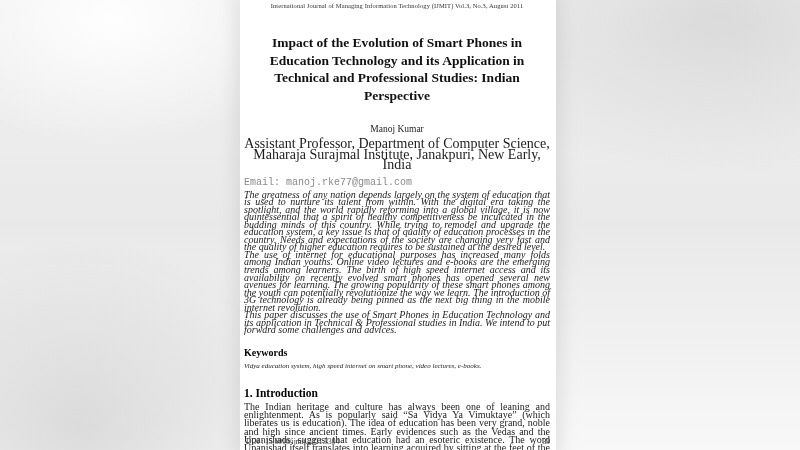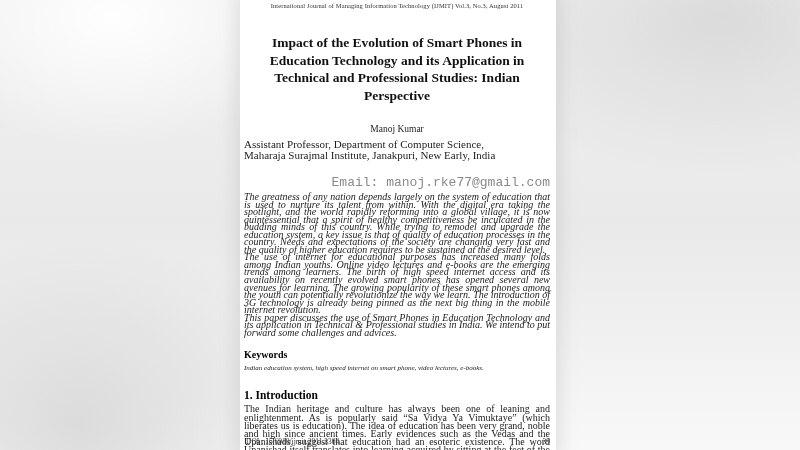--- a/index.html
+++ b/index.html
@@ -21,25 +21,25 @@
   }
   .journal-header {
     text-align: center; font-size: 6.5px; color: #333; letter-spacing: 0.1px;
   }
   .title {
     margin: 25px auto 0 auto; max-width: 274px;
     text-align: center; font-weight: bold; font-size: 13.5px; line-height: 17.5px;
     color: #111;
   }
   .author-name { margin-top: 20px; text-align: center; font-size: 9.5px; }
-  .affiliation { margin-top: 5px; text-align: left; font-size: 11px; line-height: 10.5px; }
+  .affiliation { margin-top: 5px; text-align: center; font-size: 14px; line-height: 10.5px; }
   .email {
-    margin-top: 15px; text-align: right;
+    margin-top: 6px; text-align: left;
     font-family: "Liberation Mono", "DejaVu Sans Mono", monospace;
-    font-size: 13px; color: #8a8a8a;
+    font-size: 10px; color: #8a8a8a;
   }
   .section-heading { margin: 0; font-weight: bold; font-size: 10px; color: #000; }
   .abstract-heading { margin-top: 24px; }
   .abstract-body { margin-top: 3px; }
   .abstract-body p {
     margin: 0; font-style: italic; font-size: 10px; line-height: 7.55px;
     text-align: justify; color: #222;
   }
   .keywords-heading { margin-top: 13px; }
   .keywords-text {
@@ -74,21 +74,21 @@
 
   <div class="email">Email: manoj.rke77@gmail.com</div>
 
   <div class="abstract-body">
     <p>The greatness of any nation depends largely on the system of education that is used to nurture its talent from within. With the digital era taking the spotlight, and the world rapidly reforming into a global village, it is now quintessential that a spirit of healthy competitiveness be inculcated in the budding minds of this country. While trying to remodel and upgrade the education system, a key issue is that of quality of education processes in the country. Needs and expectations of the society are changing very fast and the quality of higher education requires to be sustained at the desired level.</p>
     <p>The use of internet for educational purposes has increased many folds among Indian youths. Online video lectures and e-books are the emerging trends among learners. The birth of high speed internet access and its availability on recently evolved smart phones has opened several new avenues for learning. The growing popularity of these smart phones among the youth can potentially revolutionize the way we learn. The introduction of 3G technology is already being pinned as the next big thing in the mobile internet revolution.</p>
     <p>This paper discusses the use of Smart Phones in Education Technology and its application in Technical &amp; Professional studies in India. We intend to put forward some challenges and advices.</p>
   </div>
 
   <h2 class="section-heading keywords-heading">Keywords</h2>
-  <div class="keywords-text">Indian education system, high speed internet on smart phone, video lectures, e-books.</div>
+  <div class="keywords-text">Vidya education system, high speed internet on smart phone, video lectures, e-books.</div>
 
   <h2 class="section-heading intro-heading">1. Introduction</h2>
   <p class="intro-body">The Indian heritage and culture has always been one of leaning and enlightenment. As is popularly said “Sa Vidya Ya Vimuktaye” (which liberates us is education). The idea of education has been very grand, noble and high since ancient times. Early evidences such as the Vedas and the Upanishads, suggest that education had an esoteric existence. The word Upanishad itself translates into learning acquired by sitting at the feet of the master or the guru. In those times, education was imparted orally to the scholars. Later the Gurukul system of education came into existence. This is the oldest and rightfully the most effective education system mankind has ever known. Gurukuls were the temples of learning that served as the repositories of its philosophical,</p>
 
   <div class="page-footer">
     <span>DOI : 15.6910/ijmit.2011.3304</span>
     <span>39</span>
   </div>
 
 </div>

